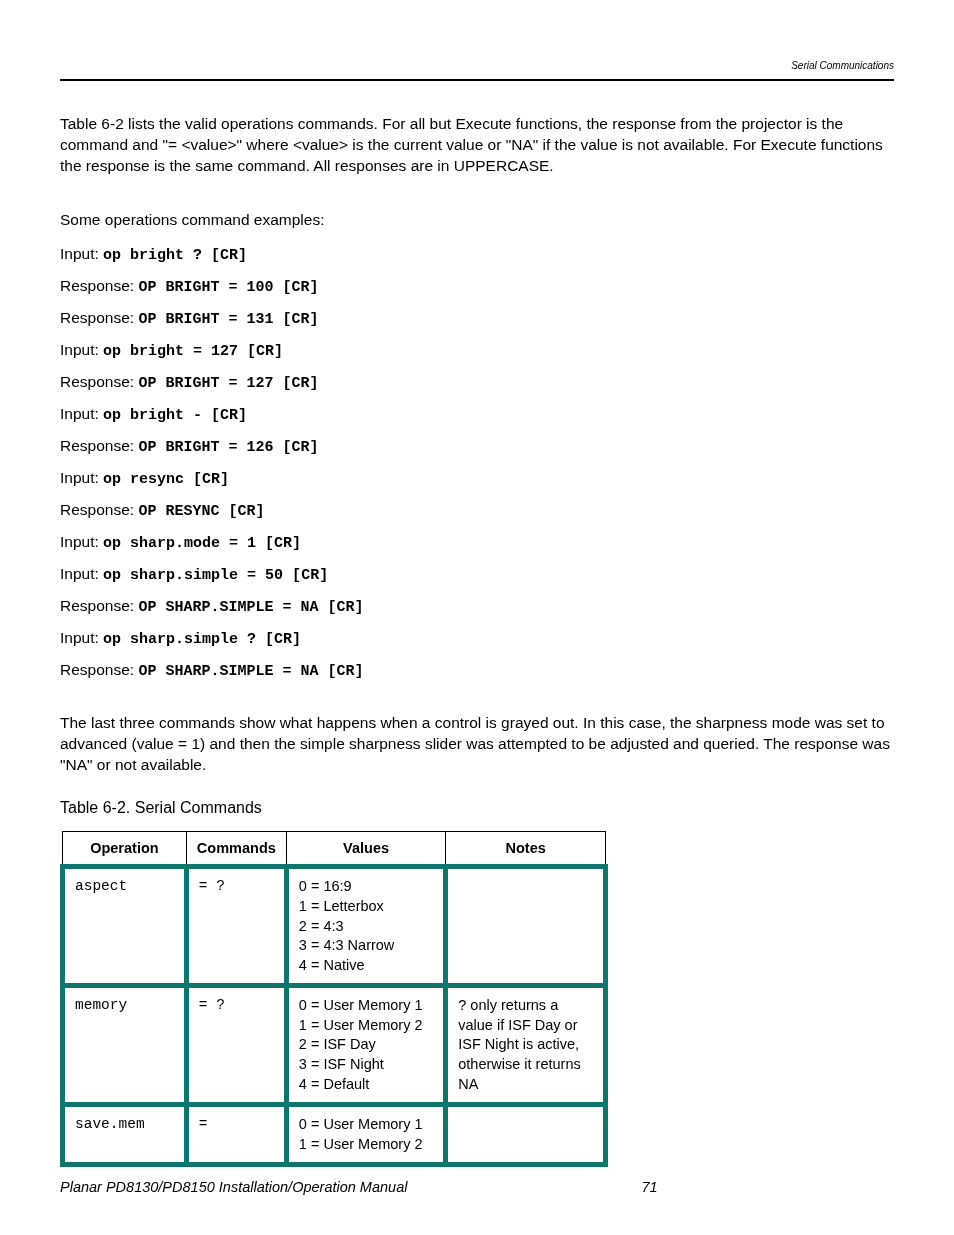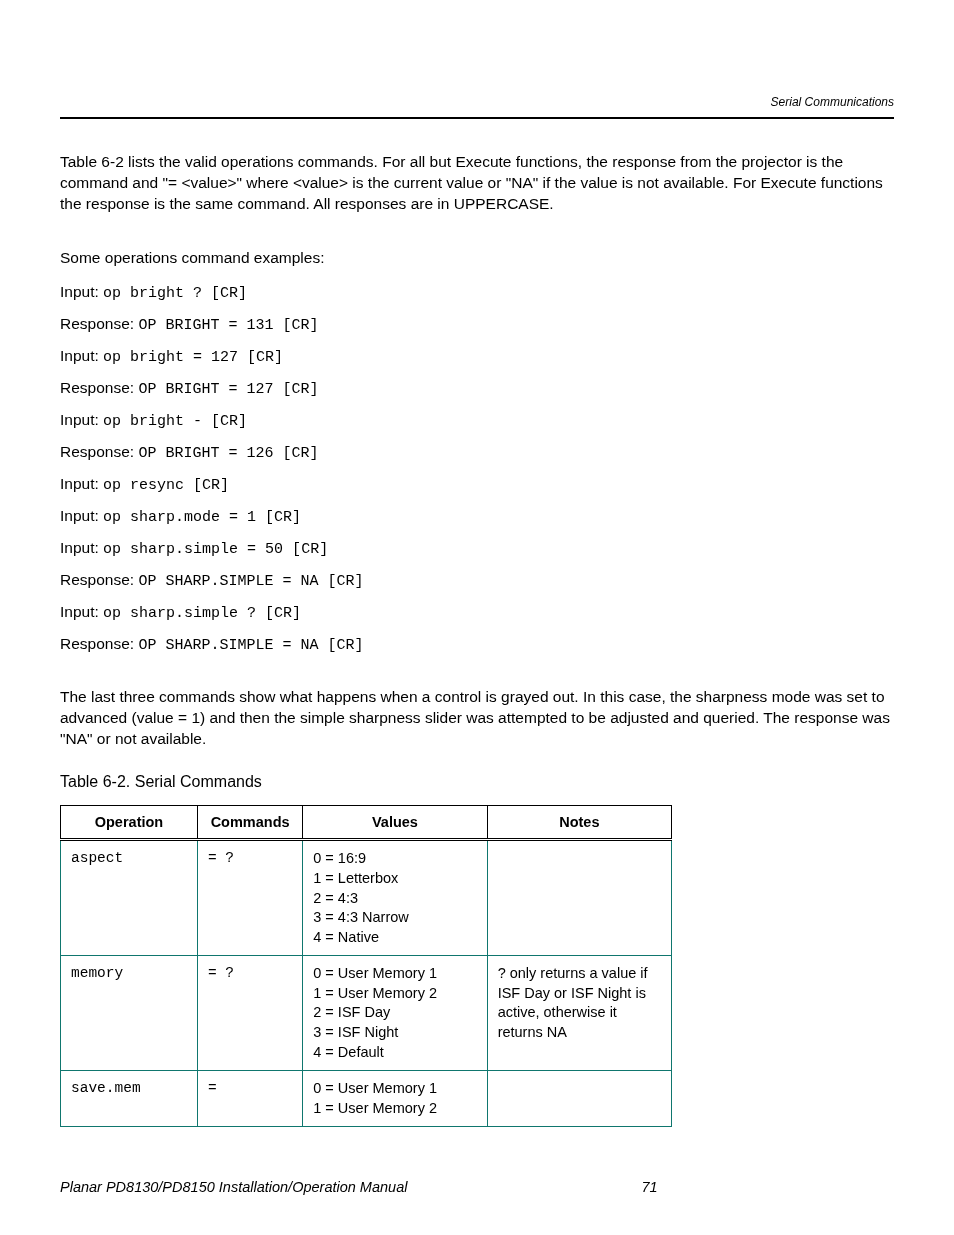--- a/index.html
+++ b/index.html
@@ -8,66 +8,65 @@
     color: #000;
     background: #fff;
     width: 954px;
     height: 1235px;
     position: relative;
     padding: 60px 60px 40px 60px;
   }
   .header-line {
     font-style: italic;
     text-align: right;
-    font-size: 12px;
+    font-size: 10px;
     margin-bottom: 8px;
-    margin-top: 35px;
   }
   .hr {
     border: none;
     border-top: 2px solid #000;
     margin-bottom: 24px;
   }
   .para {
     font-size: 15.5px;
     line-height: 1.35;
     margin-bottom: 14px;
     margin-top: 33px;
   }
   .cmd-line {
     font-size: 15.5px;
     margin-bottom: 13px;
   }
   .mono {
     font-family: "Courier New", Courier, monospace;
-    font-weight: normal;
+    font-weight: bold;
     font-size: 15px;
   }
   .table-title {
     font-weight: normal;
     font-size: 16px;
     margin: 24px 0 14px 0;
   }
   table {
     border-collapse: collapse;
-    width: 612px;
+    width: 548px;
   }
   th {
     font-weight: bold;
     font-size: 14.5px;
     text-align: center;
     padding: 8px 10px;
     border: 1px solid #000;
     border-bottom: 3px double #000;
   }
   td {
     font-size: 14.5px;
     vertical-align: top;
     padding: 8px 10px;
-    border: 1px solid #0f766e;
+    border: 5px solid #0f766e;
     line-height: 1.35;
   }
   td.op { font-family: "Courier New", Courier, monospace; width: 130px; }
   td.cmds { font-family: "Courier New", Courier, monospace; width: 100px; }
   td.vals { width: 175px; }
   td.notes { width: 175px; }
   .footer {
     position: absolute;
     bottom: 40px;
     left: 60px;
@@ -83,26 +82,28 @@
 <body>
 
 <div class="header-line">Serial Communications</div>
 <hr class="hr">
 
 <p class="para">Table 6-2 lists the valid operations commands. For all but Execute functions, the response from the projector is the command and "= &lt;value&gt;" where &lt;value&gt; is the current value or "NA" if the value is not available.  For Execute functions the response is the same command.  All responses are in UPPERCASE.</p>
 <p class="para">Some operations command examples:</p>
 
 <div id="examples-container">
     <p class="cmd-line"><span>Input: </span><span class="mono">op bright ? [CR]</span></p>
+    <p class="cmd-line"><span>Response: </span><span class="mono">OP BRIGHT = 100 [CR]</span></p>
     <p class="cmd-line"><span>Response: </span><span class="mono">OP BRIGHT = 131 [CR]</span></p>
     <p class="cmd-line"><span>Input: </span><span class="mono">op bright = 127 [CR]</span></p>
     <p class="cmd-line"><span>Response: </span><span class="mono">OP BRIGHT = 127 [CR]</span></p>
     <p class="cmd-line"><span>Input: </span><span class="mono">op bright - [CR]</span></p>
     <p class="cmd-line"><span>Response: </span><span class="mono">OP BRIGHT = 126 [CR]</span></p>
     <p class="cmd-line"><span>Input: </span><span class="mono">op resync [CR]</span></p>
+    <p class="cmd-line"><span>Response: </span><span class="mono">OP RESYNC [CR]</span></p>
     <p class="cmd-line"><span>Input: </span><span class="mono">op sharp.mode = 1 [CR]</span></p>
     <p class="cmd-line"><span>Input: </span><span class="mono">op sharp.simple = 50 [CR]</span></p>
     <p class="cmd-line"><span>Response: </span><span class="mono">OP SHARP.SIMPLE = NA [CR]</span></p>
     <p class="cmd-line"><span>Input: </span><span class="mono">op sharp.simple ? [CR]</span></p>
     <p class="cmd-line"><span>Response: </span><span class="mono">OP SHARP.SIMPLE = NA [CR]</span></p>
   </div>
 
 <p class="para">The last three commands show what happens when a control is grayed out.  In this case, the sharpness mode was set to advanced (value = 1) and then the simple sharpness slider was attempted to be adjusted and queried.  The response was "NA" or not available.</p>
 
 <div class="table-title">Table 6-2. Serial Commands</div>

